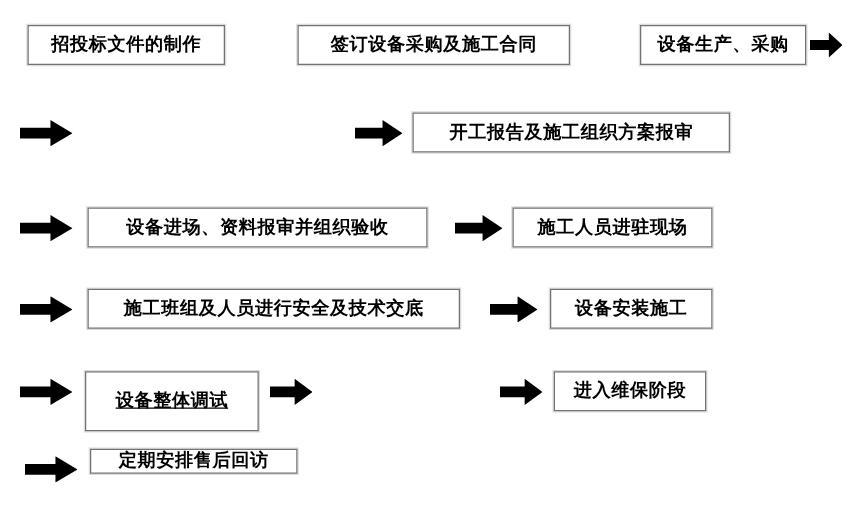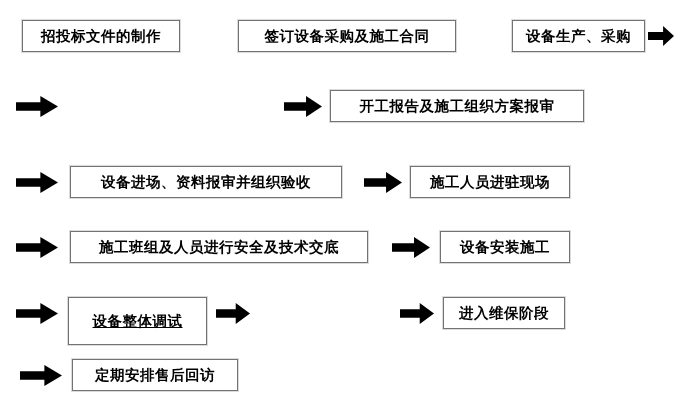--- a/index.html
+++ b/index.html
@@ -138,17 +138,17 @@
       <div class="node" style="left: 443px; top: 297px; width: 122px; height: 32px;">
         <span>进入维保阶段</span>
       </div>
     </div>
     <div style="position: absolute; left: 0px; top: 0px; width: 100%; height: 100%;">
       <div class="arrow" style="left: 20px; top: 365px; width: 42px; height: 21px;">
         <svg viewBox="0 0 100 44" preserveAspectRatio="none" aria-hidden="true">
           <path d="M0,13 L58,13 L58,0 L100,22 L58,44 L58,31 L0,31 Z" fill="#000000"></path>
         </svg>
       </div>
-      <div class="node" style="left: 72px; top: 359px; width: 166px; height: 32px;">
+      <div class="node" style="left: 72px; top: 359px; width: 166px; height: 20px;">
         <span>定期安排售后回访</span>
       </div>
     </div>
   </div>
 
 </body></html>

